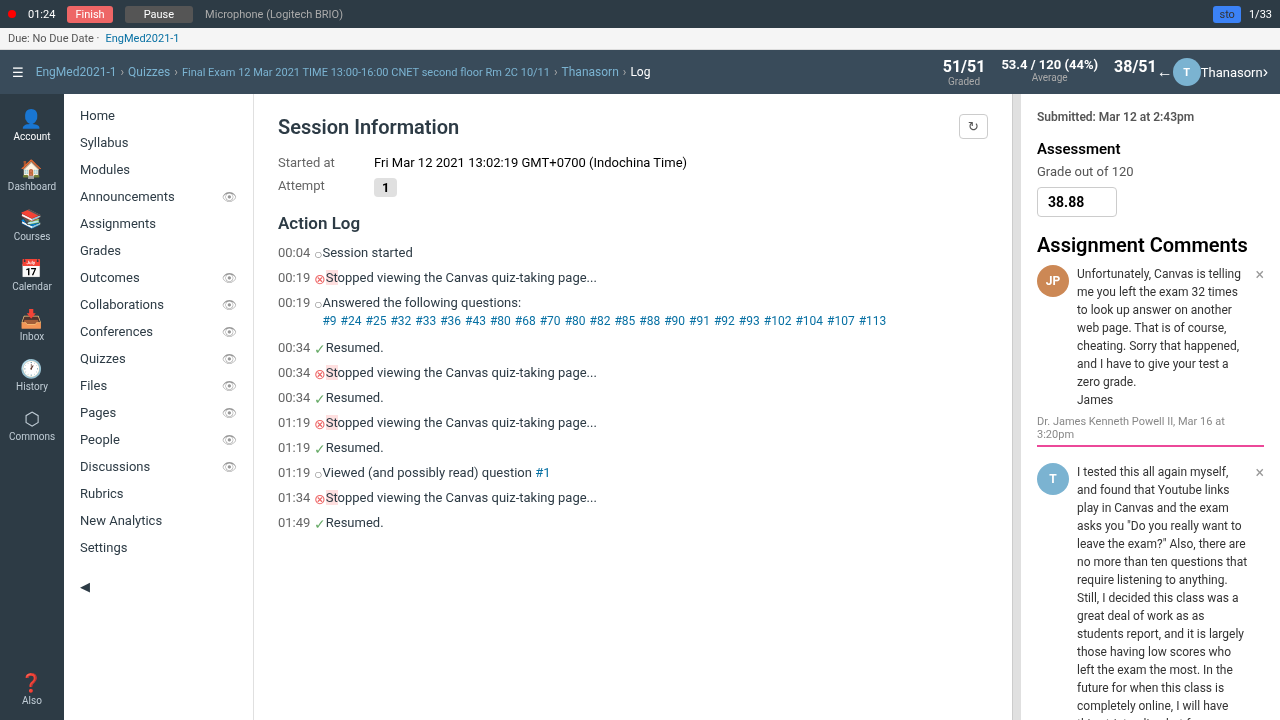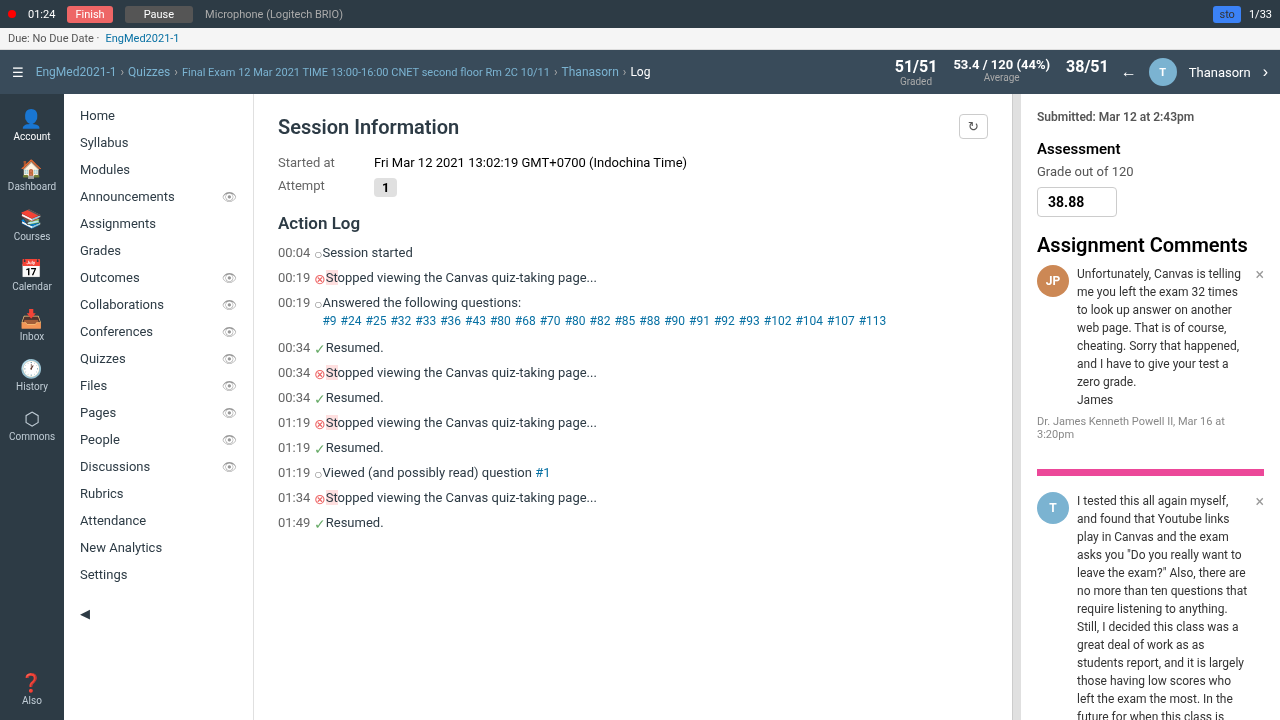--- a/index.html
+++ b/index.html
@@ -39,21 +39,21 @@
       display: flex;
       align-items: center;
       padding: 0 12px;
       color: #fff;
       font-size: 13px;
       gap: 4px;
     }
     .nav-bar .breadcrumb { display: flex; align-items: center; gap: 4px; }
     .nav-bar .breadcrumb a { color: #7bb3d1; text-decoration: none; font-size: 12px; }
     .nav-bar .breadcrumb span { color: #aaa; font-size: 12px; }
-    .nav-bar-right { margin-left: auto; display: flex; align-items: center; gap: 12px; }
+    .nav-bar-right { margin-left: auto; display: flex; align-items: center; gap: 0; }
     .nav-stats { display: flex; gap: 16px; font-size: 12px; color: #fff; }
     .stat-block { text-align: center; }
     .stat-block .stat-value { font-size: 16px; font-weight: bold; }
     .stat-block .stat-label { font-size: 10px; color: #aaa; }
     .hamburger { cursor: pointer; margin-right: 8px; }
 
     
     .main-layout { display: flex; height: calc(720px - 94px); }
 
     
@@ -142,21 +142,21 @@
     .questions-grid a { color: #0770a3; font-size: 12px; text-decoration: none; }
 
     
     .submitted-text { font-size: 12px; color: #555; margin-bottom: 16px; }
     .submitted-text span { font-weight: 600; }
     .assessment-title { font-size: 15px; font-weight: 600; margin-bottom: 6px; }
     .grade-label { font-size: 13px; color: #555; margin-bottom: 8px; }
     .grade-box { border: 1px solid #ccc; border-radius: 4px; padding: 6px 10px; font-size: 14px; font-weight: bold; display: inline-block; min-width: 80px; background: #fff; }
 
     .comments-title { font-size: 20px; font-weight: 600; margin: 16px 0 8px; }
-    .comment-item { margin-bottom: 16px; border-bottom: 7px solid #ec4899; padding-bottom: 28px; }
+    .comment-item { margin-bottom: 16px; border-bottom: 2px solid #ec4899; padding-bottom: 4px; }
     .comment-avatar { width: 32px; height: 32px; border-radius: 50%; background: #c85; display: flex; align-items: center; justify-content: center; color: #fff; font-size: 12px; font-weight: bold; flex-shrink: 0; }
     .comment-body { font-size: 12px; color: #333; line-height: 1.5; flex: 1; }
     .comment-close { cursor: pointer; color: #999; font-size: 16px; flex-shrink: 0; }
     .comment-author { font-size: 11px; color: #888; margin-top: 6px; }
 
     
     ::-webkit-scrollbar { width: 6px; }
     ::-webkit-scrollbar-track { background: #f0f0f0; }
     ::-webkit-scrollbar-thumb { background: #bbb; border-radius: 3px; }
 
@@ -300,23 +300,20 @@
     <div class="left-nav-item">
       <span>People</span>
       <span class="eye-icon">👁</span>
     </div>
     <div class="left-nav-item">
       <span>Discussions</span>
       <span class="eye-icon">👁</span>
     </div>
     <div class="left-nav-item">
       <span>Rubrics</span>
-    </div>
-    <div class="left-nav-item">
-      <span>Attendance</span>
     </div>
     <div class="left-nav-item">
       <span>New Analytics</span>
     </div>
     <div class="left-nav-item">
       <span>Settings</span>
     </div>
     <div class="left-nav-item" style="margin-top:12px;">
       <span>◀</span>
     </div>

